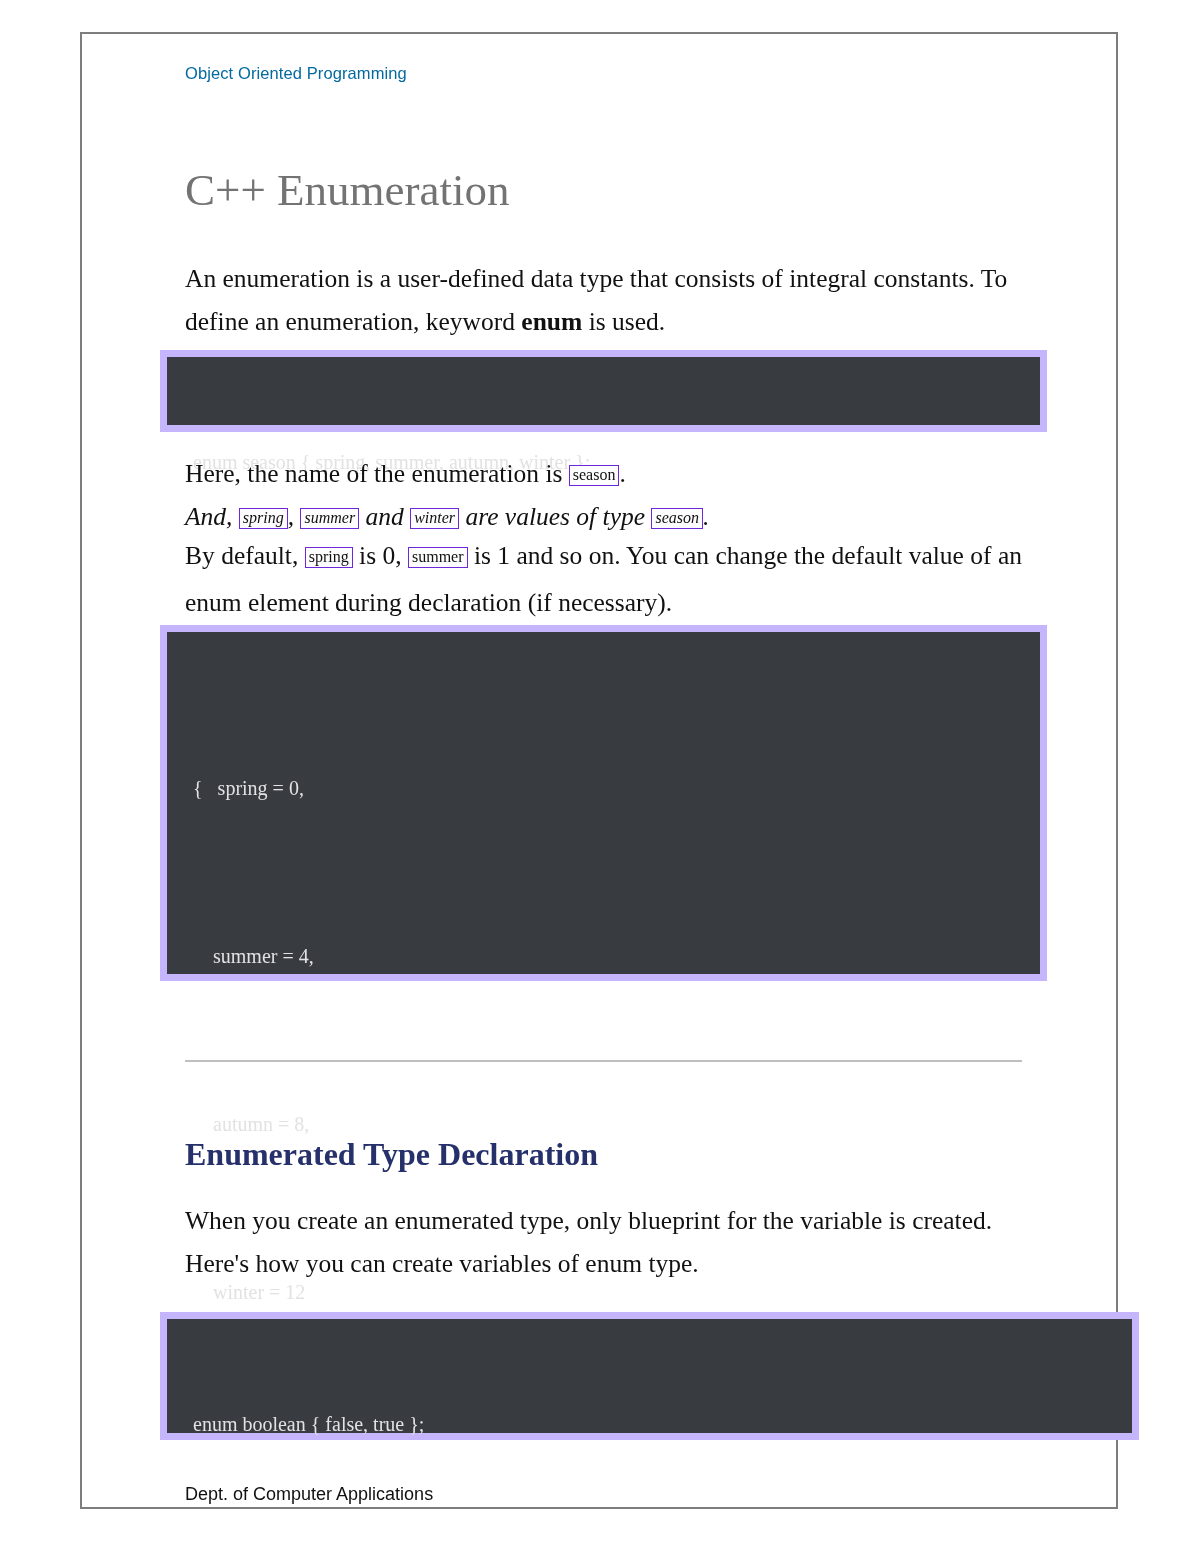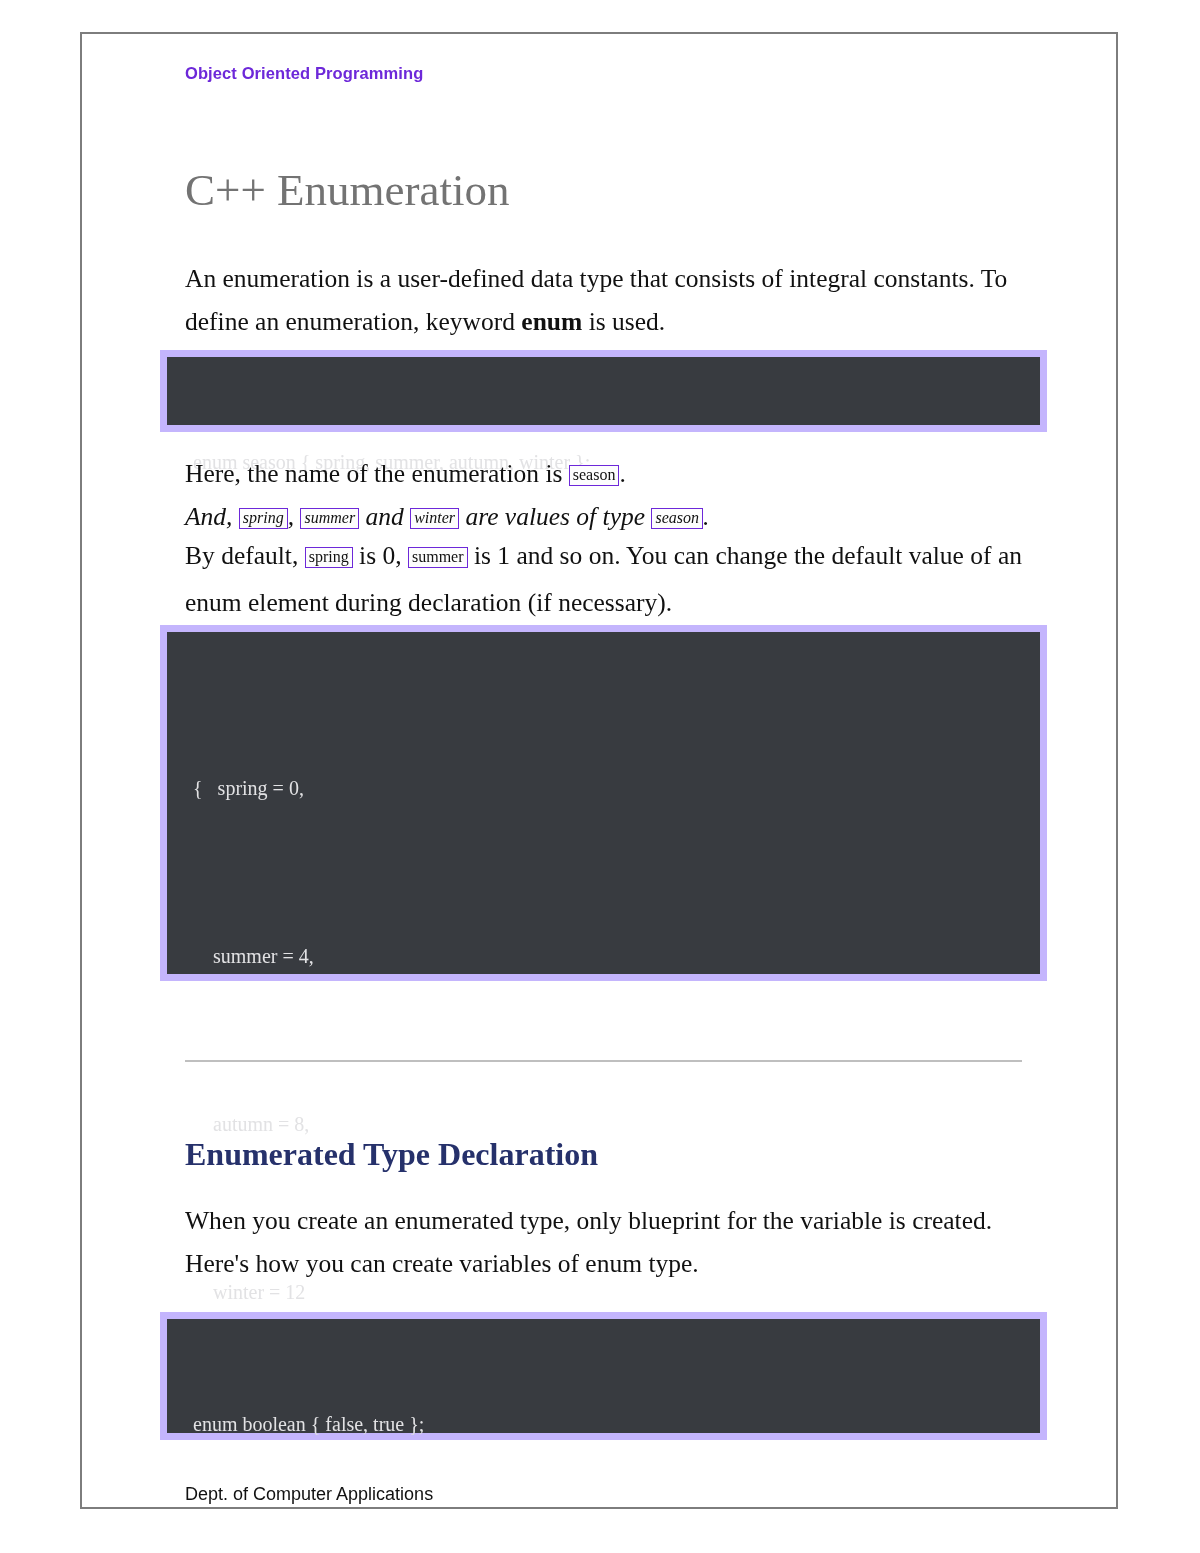--- a/index.html
+++ b/index.html
@@ -31,26 +31,25 @@
   #content {
     position: absolute;
     left: 103px;   
     top: 30px;
     width: 862px;  
   }
 
   .doc-header {
     font-family: "Liberation Sans", sans-serif;
     font-size: 16.5px;
-    color: #6d28d9;
+    color: #0369a1;
     letter-spacing: 0.1px;
     margin: 0;
     padding: 0;
     line-height: 1.2;
-    font-weight: bold;
   }
 
   .doc-title {
     font-family: "Liberation Serif", serif;
     font-size: 45px;
     font-weight: 400;
     color: #737373;
     margin: 0;
     padding: 0;
     line-height: 1.1;
@@ -174,20 +173,20 @@
       
     </div>
 
     <hr class="rule" style="top:996px;">
 
     <h2 class="h2" style="top:1072px;">Enumerated Type Declaration</h2>
 
     <div class="para abs" style="top:1135px; width:862px;">When you create an enumerated type, only blueprint for the variable is created.</div>
     <div class="para abs" style="top:1178px; width:862px;">Here's how you can create variables of enum type.</div>
 
-    <div class="codeblock" style="left:-25px; top:1248px; width:887px; height:128px; line-height:34px; padding-top:20px;">
+    <div class="codeblock" style="left:-25px; top:1248px; width:979px; height:128px; line-height:34px; padding-top:20px;">
       <span class="cl">enum boolean { false, true };</span>
     </div>
 
     <div class="footer" style="top:1420px;">Dept. of Computer Applications</div>
 
   </div>
 </div>
 
 </body></html>

